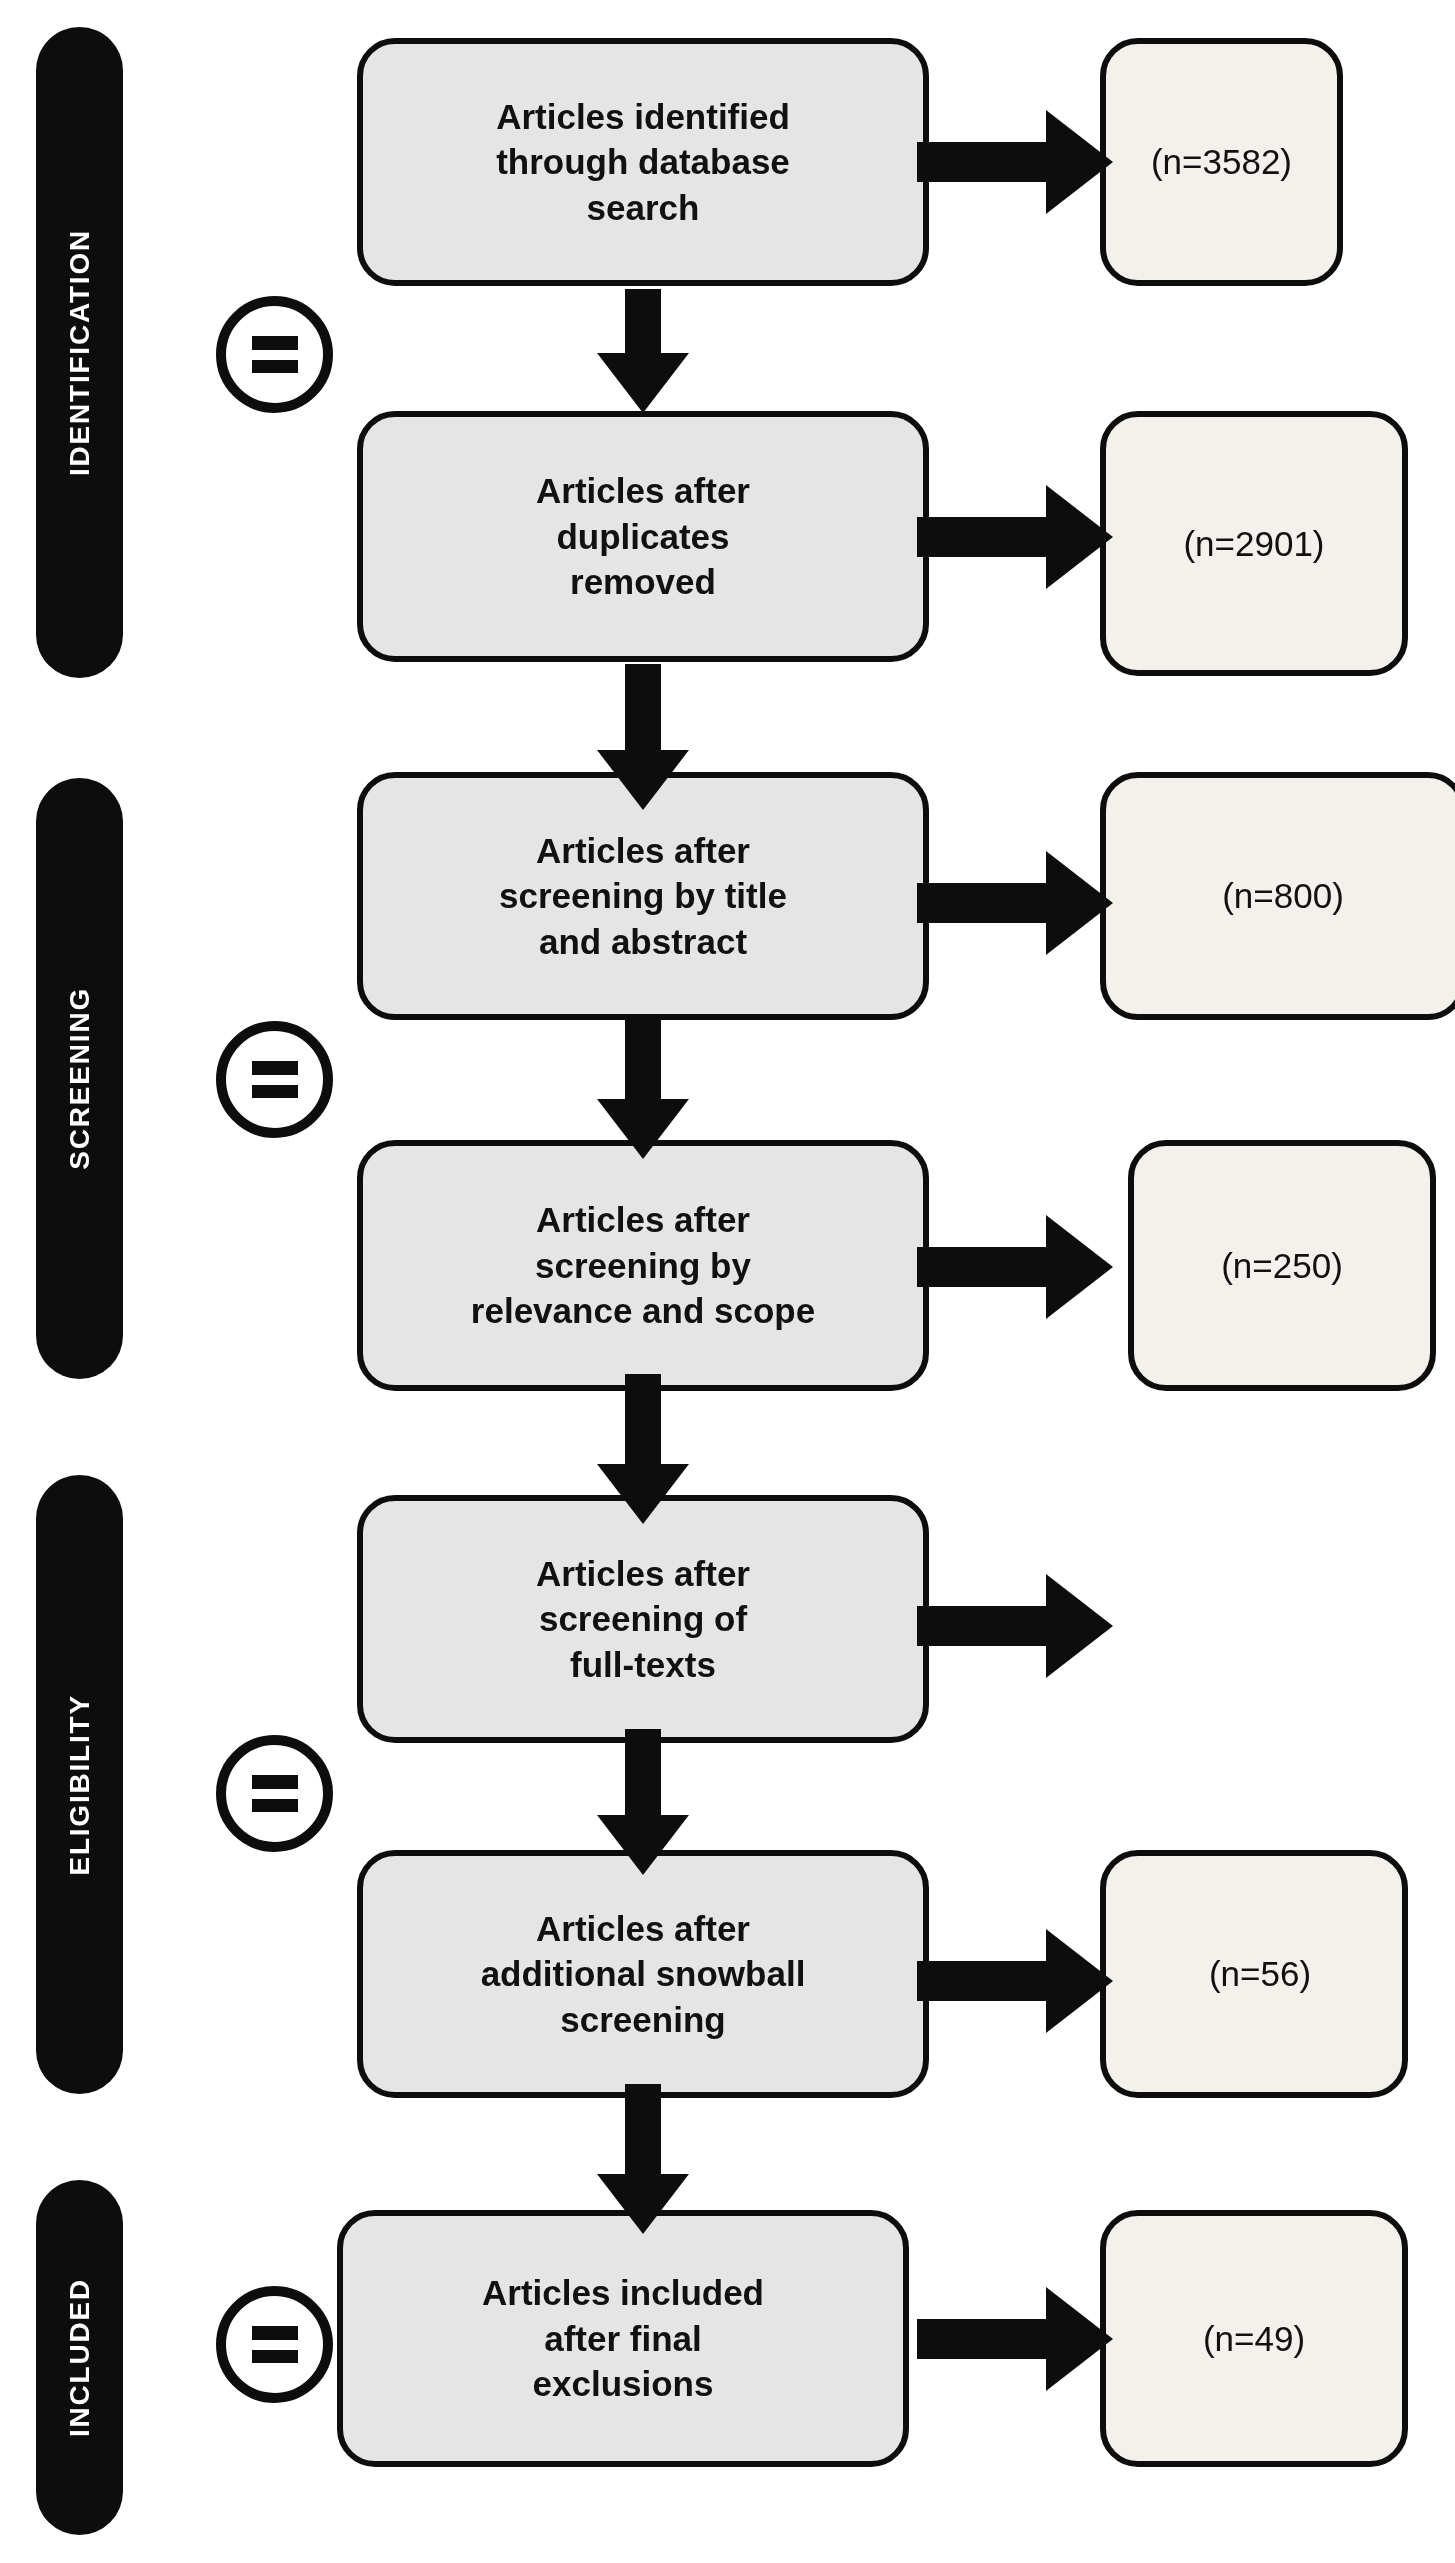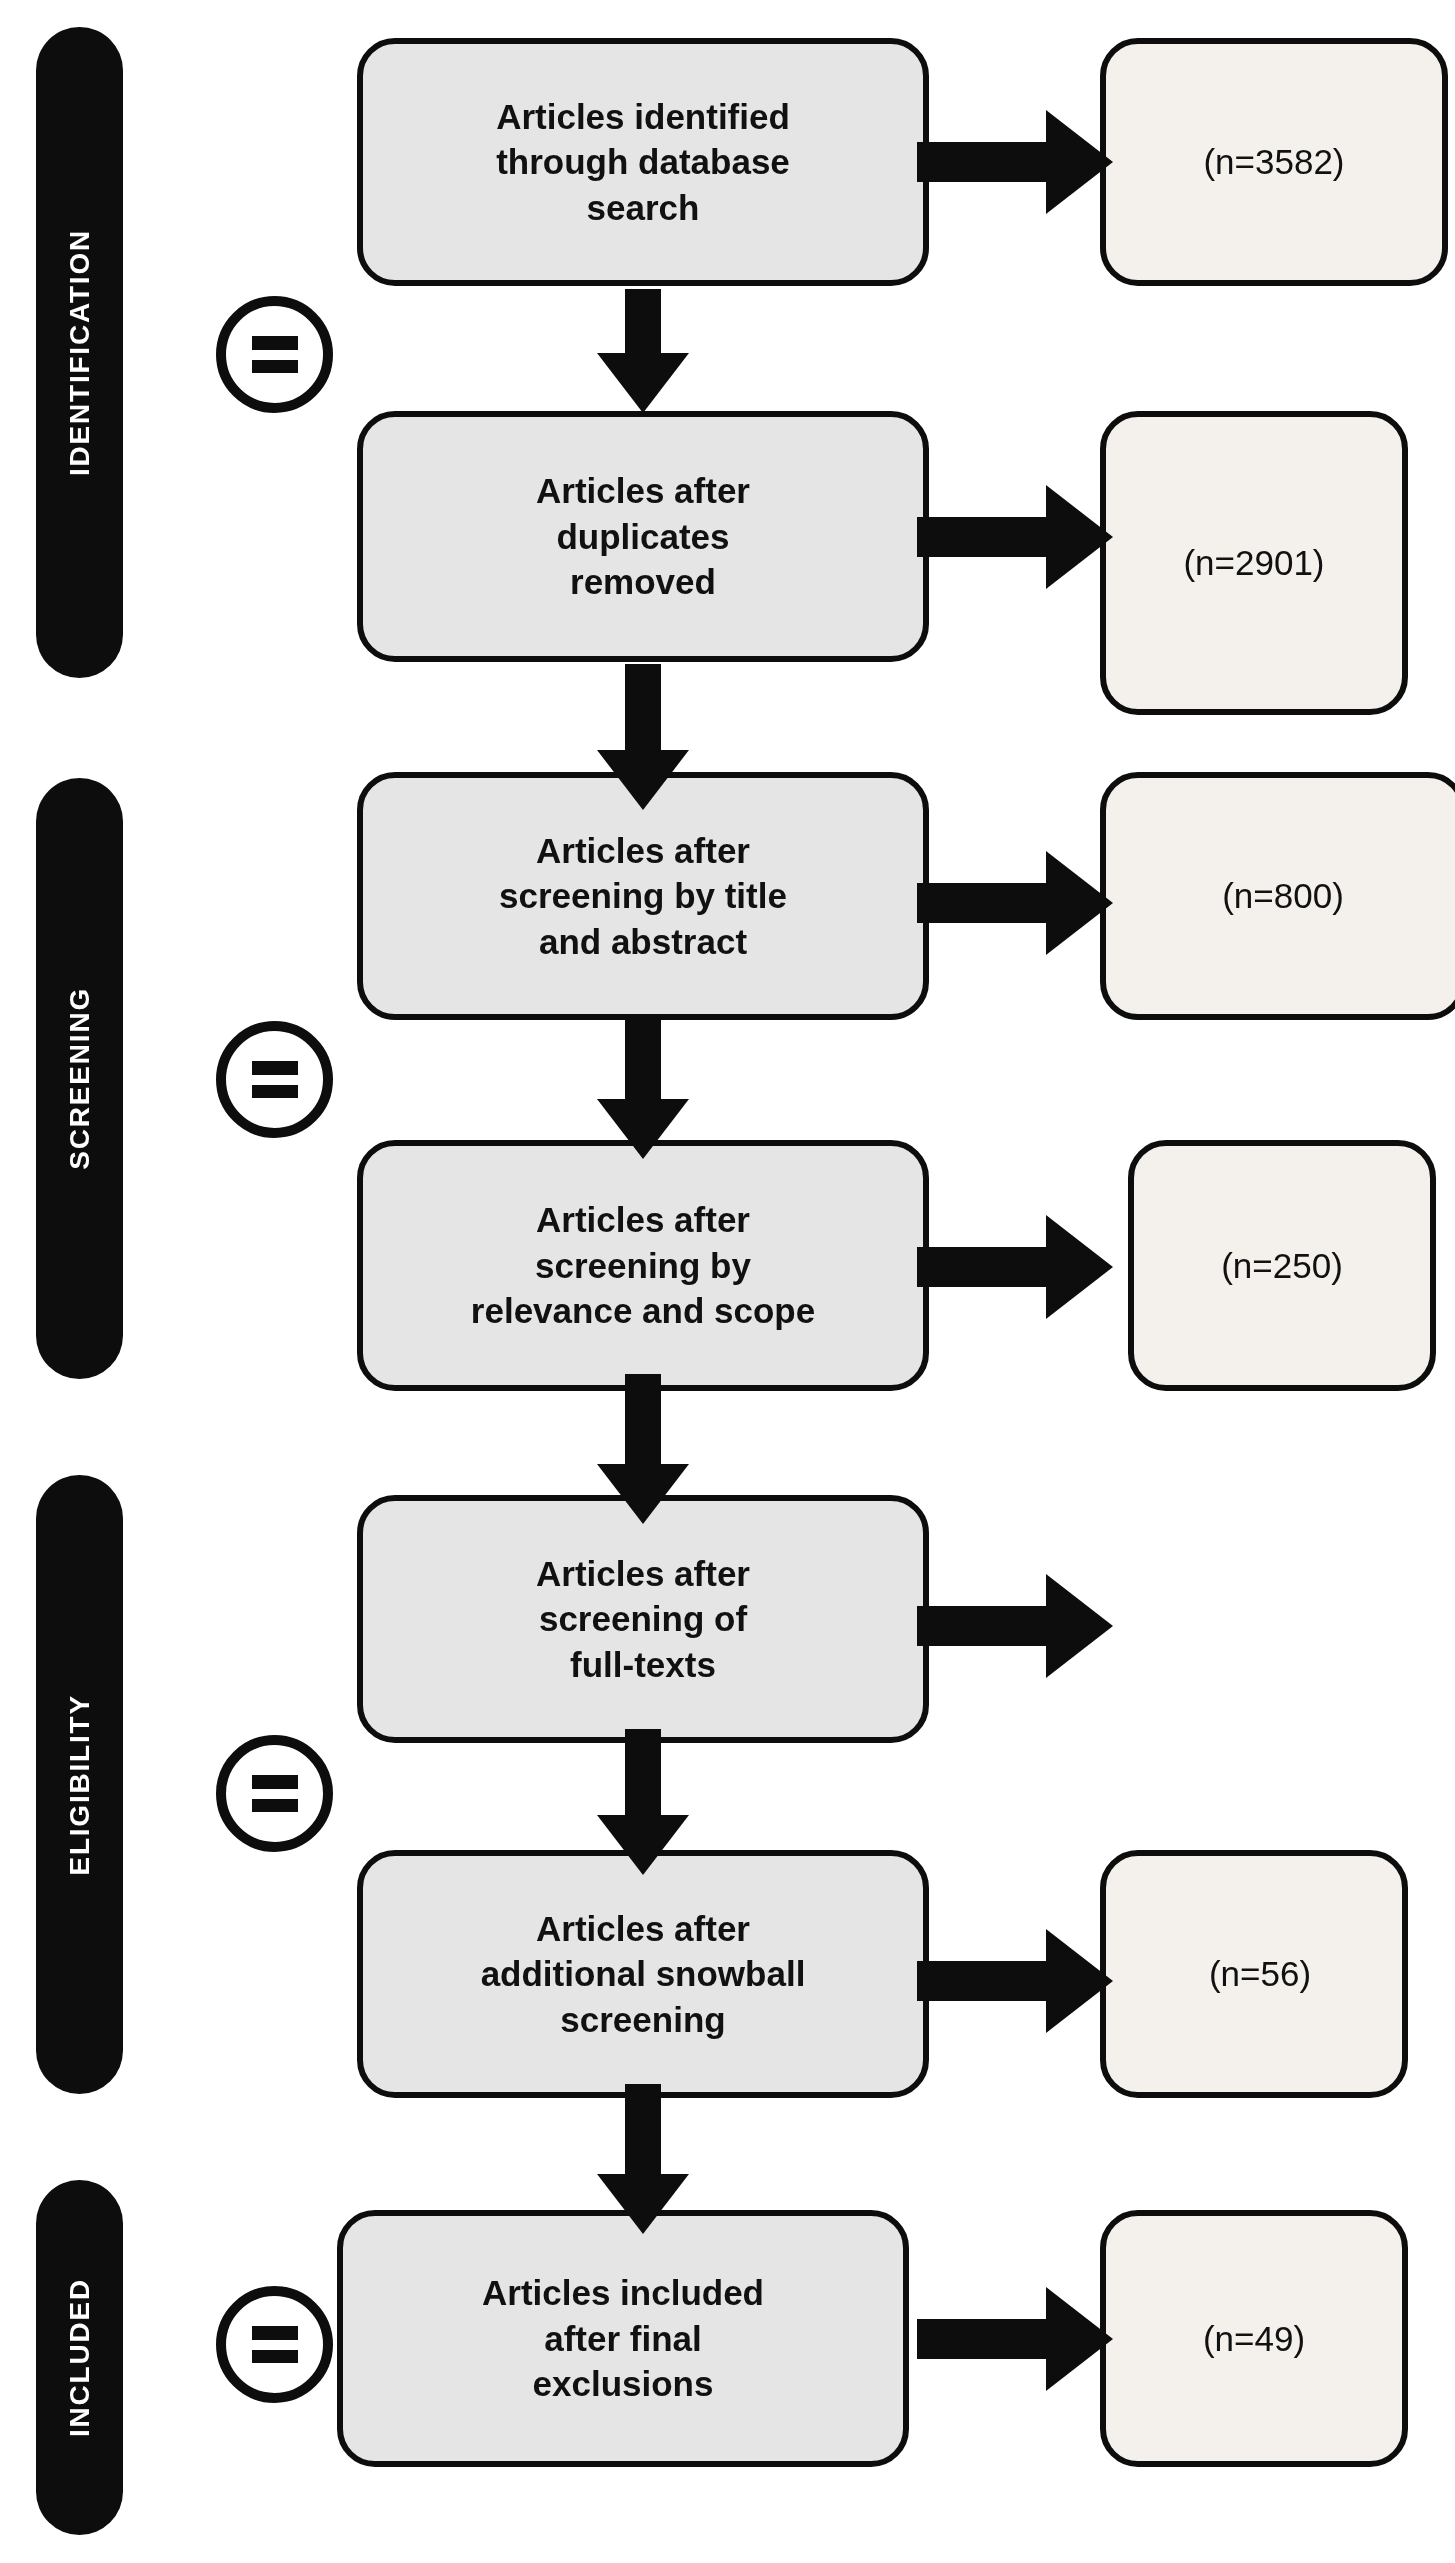--- a/index.html
+++ b/index.html
@@ -303,25 +303,25 @@
   </div>
 
   <div class="node" style="left:337px; top:2210px; width:572px; height:257px;">
     <div class="node-text">
       <span>Articles included</span><br>
       <span>after final</span><br>
       <span>exclusions</span>
     </div>
   </div>
 
-  <div class="count-node" style="left:1100px; top:38px; width:348px; height:248px;">
+  <div class="count-node" style="left:1100px; top:38px; width:243px; height:248px;">
     <span class="count-text">(n=3582)</span>
   </div>
 
-  <div class="count-node" style="left:1100px; top:411px; width:308px; height:304px;">
+  <div class="count-node" style="left:1100px; top:411px; width:308px; height:265px;">
     <span class="count-text">(n=2901)</span>
   </div>
 
   <div class="count-node" style="left:1100px; top:772px; width:366px; height:248px;">
     <span class="count-text">(n=800)</span>
   </div>
 
   <div class="count-node" style="left:1088px; top:1140px; width:308px; height:251px;margin-left:40px;">
     <span class="count-text">(n=250)</span>
   </div>

